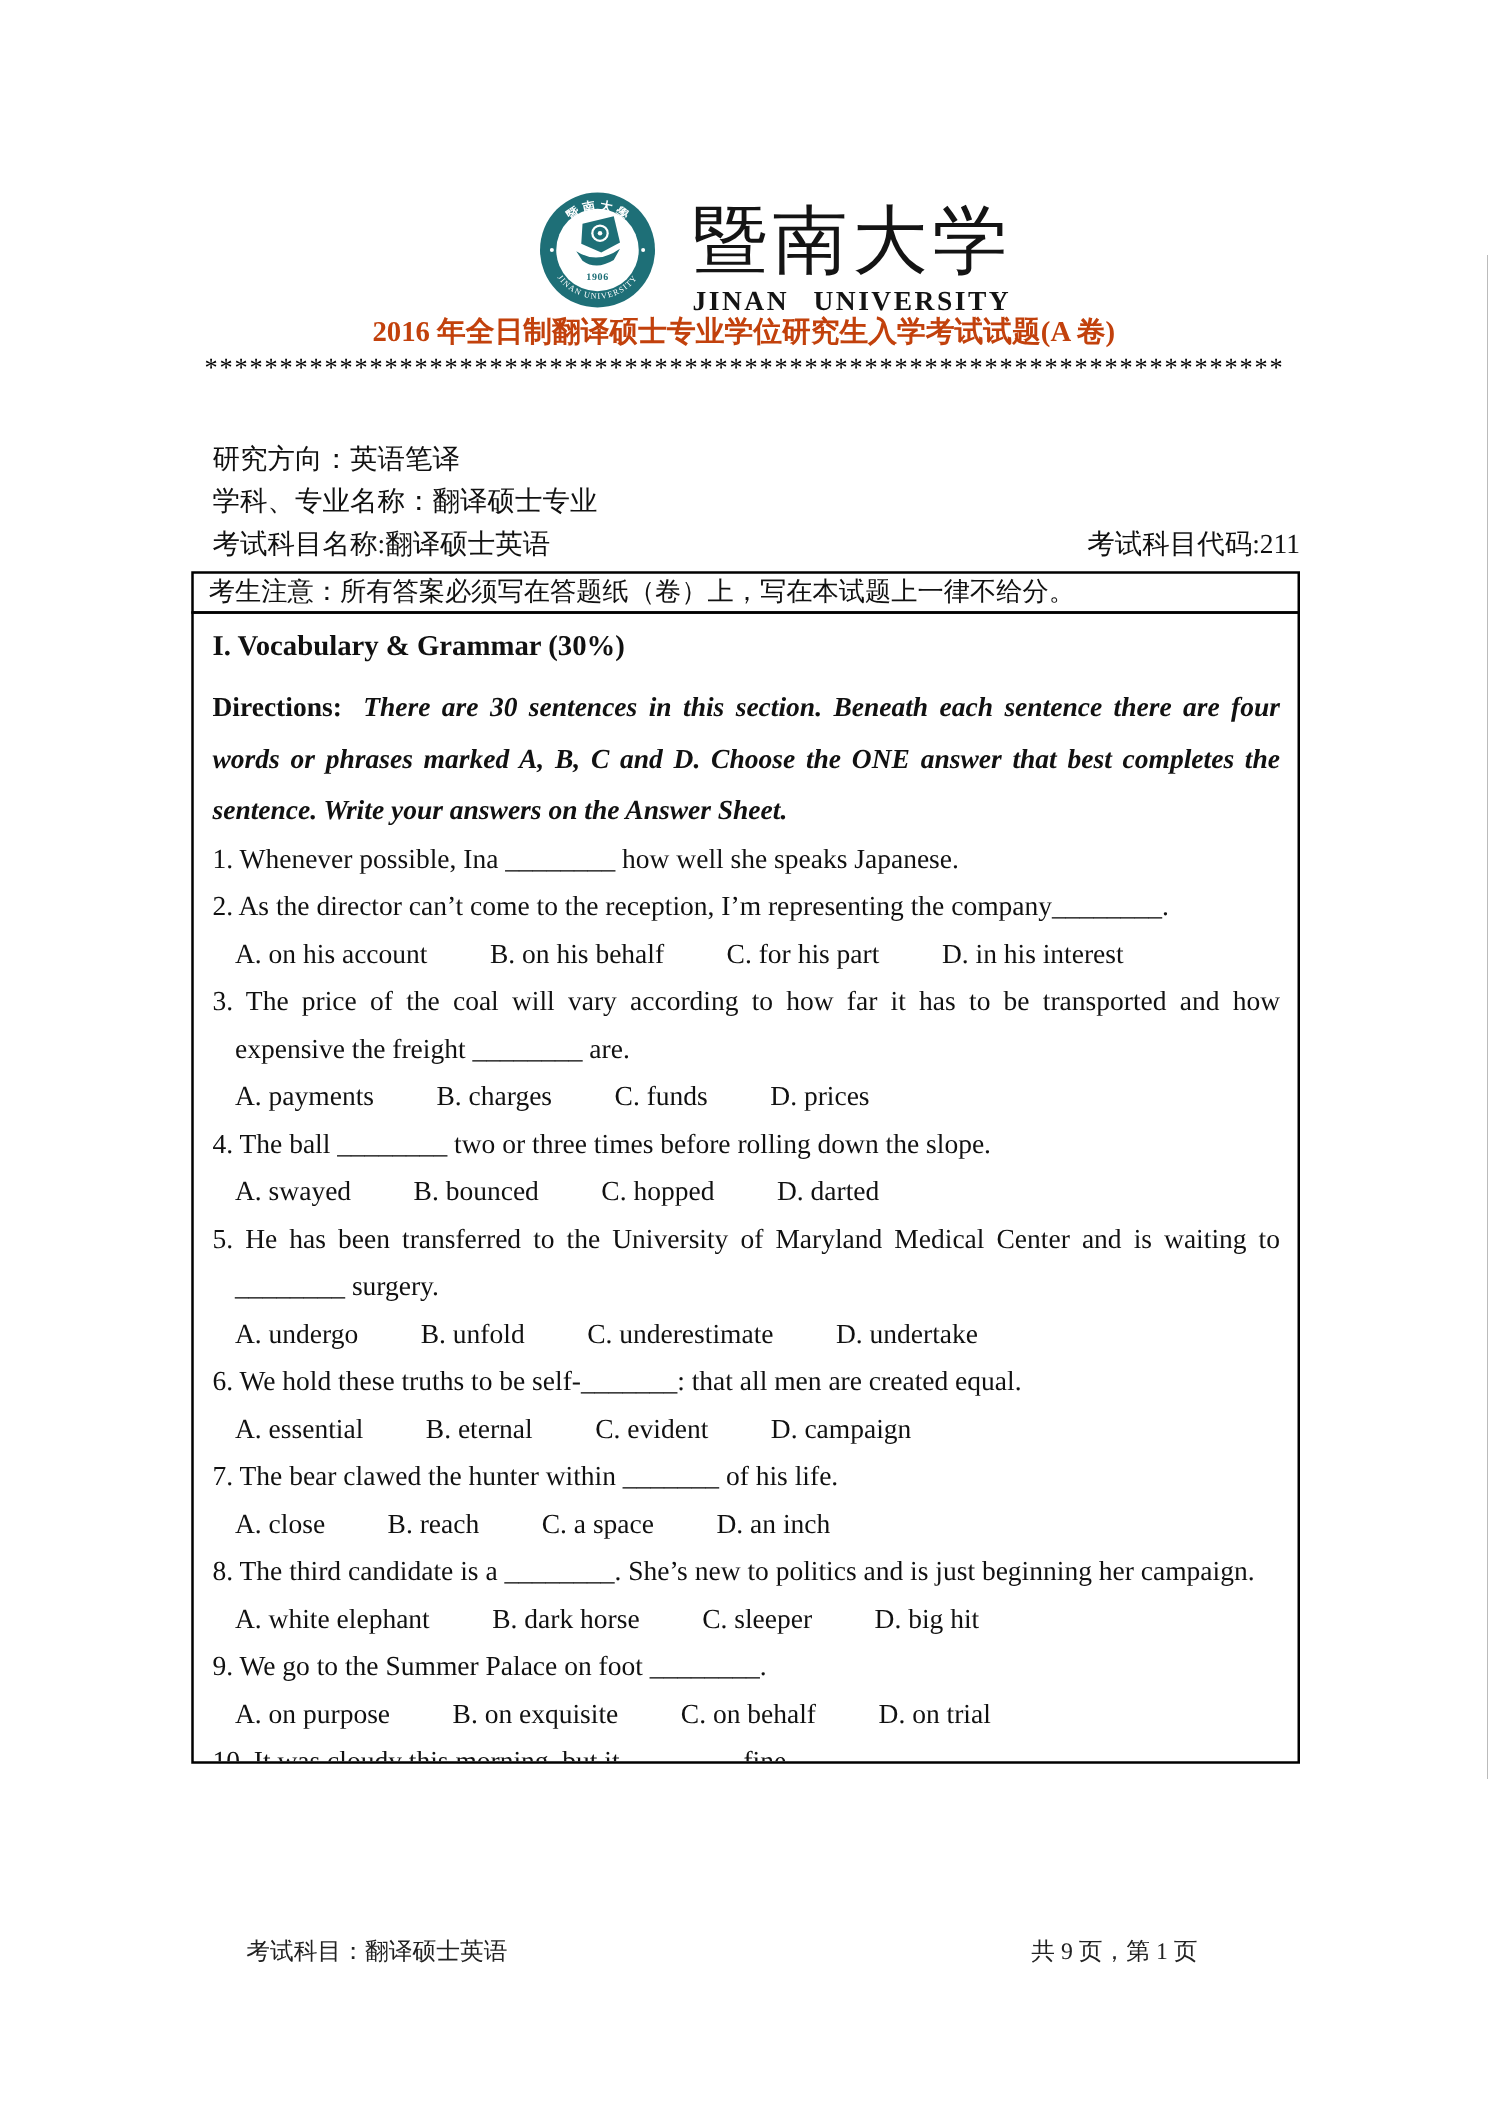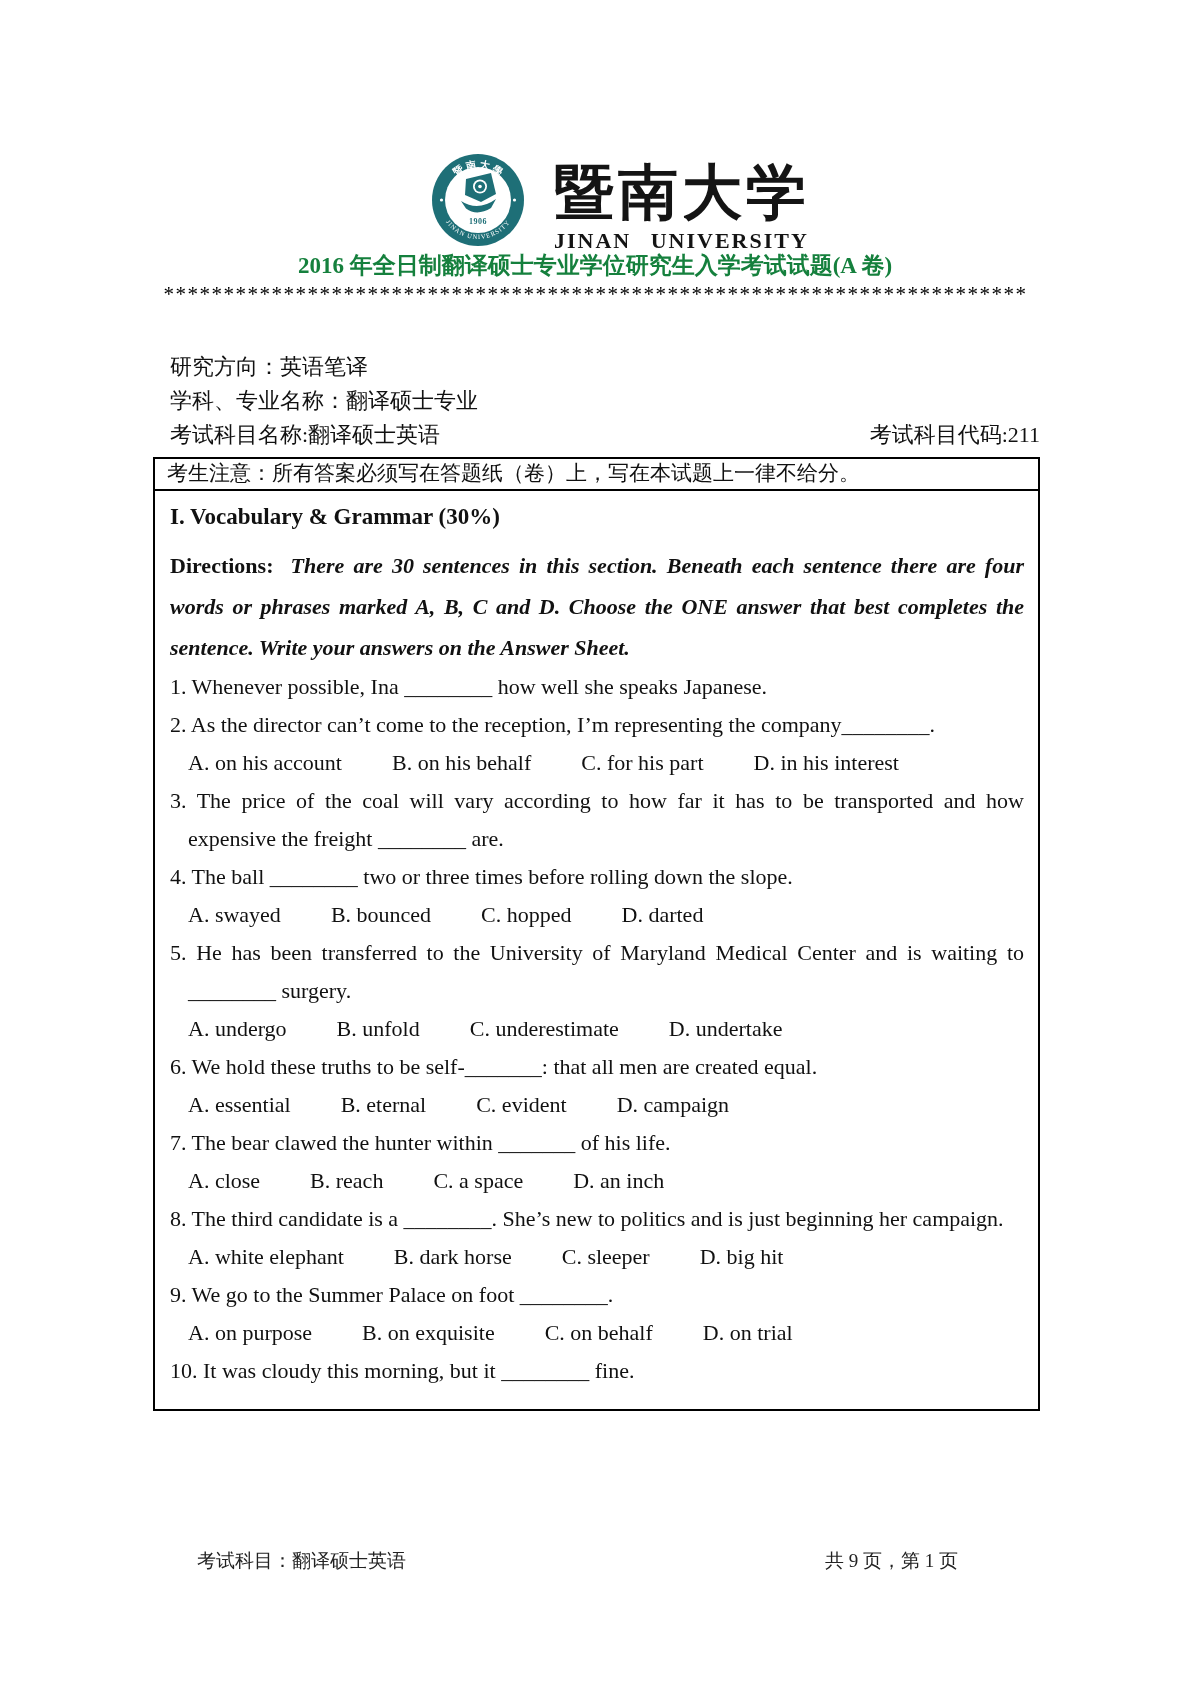--- a/index.html
+++ b/index.html
@@ -10,29 +10,29 @@
     margin:0 auto;
     font-family:"Liberation Serif","DejaVu Serif",serif;
     color:#111;
     overflow:hidden;
   }
   
   .logo-row{position:absolute;top:150px;left:430px;display:flex;gap:28px;}
   .logo-svg{display:block;}
   .logo-text{padding-top:10px;}
   .logo-cn{
-    font-size:60px;font-weight:700;letter-spacing:4px;line-height:66px;color:#141414;text-align:center;
+    font-size:60px;font-weight:400;letter-spacing:4px;line-height:66px;color:#141414;text-align:center;
   }
   .logo-en{
     font-size:22px;font-weight:700;letter-spacing:2px;word-spacing:12px;
     line-height:26px;margin-top:2px;color:#141414;
   }
   .title{
     position:absolute;top:250px;left:110px;width:970px;
-    text-align:center;font-size:23px;font-weight:700;color:#15803d;
+    text-align:center;font-size:23px;font-weight:700;color:#c2410c;
   }
   .stars{
     position:absolute;top:282px;left:151px;width:889px;
     text-align:center;font-size:21px;letter-spacing:1.5px;
     white-space:nowrap;overflow:hidden;color:#000;
   }
   
   .info{position:absolute;top:350px;left:153px;width:887px;box-sizing:border-box;padding-left:17px;}
   .info-line{font-size:22px;line-height:34px;white-space:nowrap;}
   .info-split{display:flex;justify-content:space-between;}
@@ -134,20 +134,26 @@
     <div id="questions">
         <p class="q-text">1. Whenever possible, Ina ________ how well she speaks Japanese.</p>
         <p class="q-text">2. As the director can’t come to the reception, I’m representing the company________.</p>
         <p class="q-opts">
           <span>A. on his account</span>
           <span>B. on his behalf</span>
           <span>C. for his part</span>
           <span>D. in his interest</span>
         </p>
         <p class="q-text">3. The price of the coal will vary according to how far it has to be transported and how expensive the freight ________ are.</p>
+        <p class="q-opts">
+          <span>A. payments</span>
+          <span>B. charges</span>
+          <span>C. funds</span>
+          <span>D. prices</span>
+        </p>
         <p class="q-text">4. The ball ________ two or three times before rolling down the slope.</p>
         <p class="q-opts">
           <span>A. swayed</span>
           <span>B. bounced</span>
           <span>C. hopped</span>
           <span>D. darted</span>
         </p>
         <p class="q-text">5. He has been transferred to the University of Maryland Medical Center and is waiting to ________ surgery.</p>
         <p class="q-opts">
           <span>A. undergo</span>

